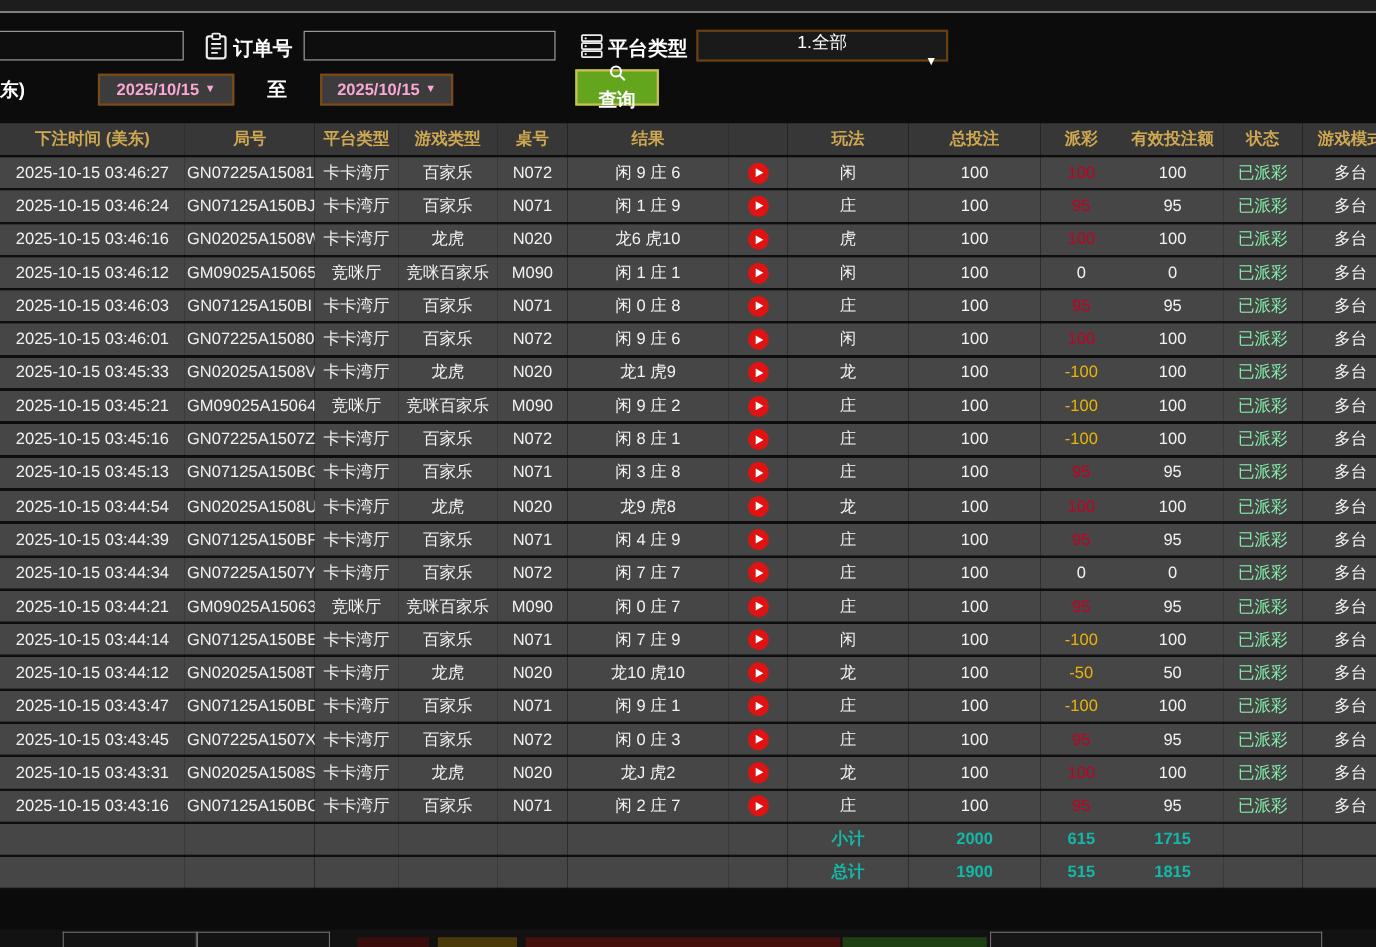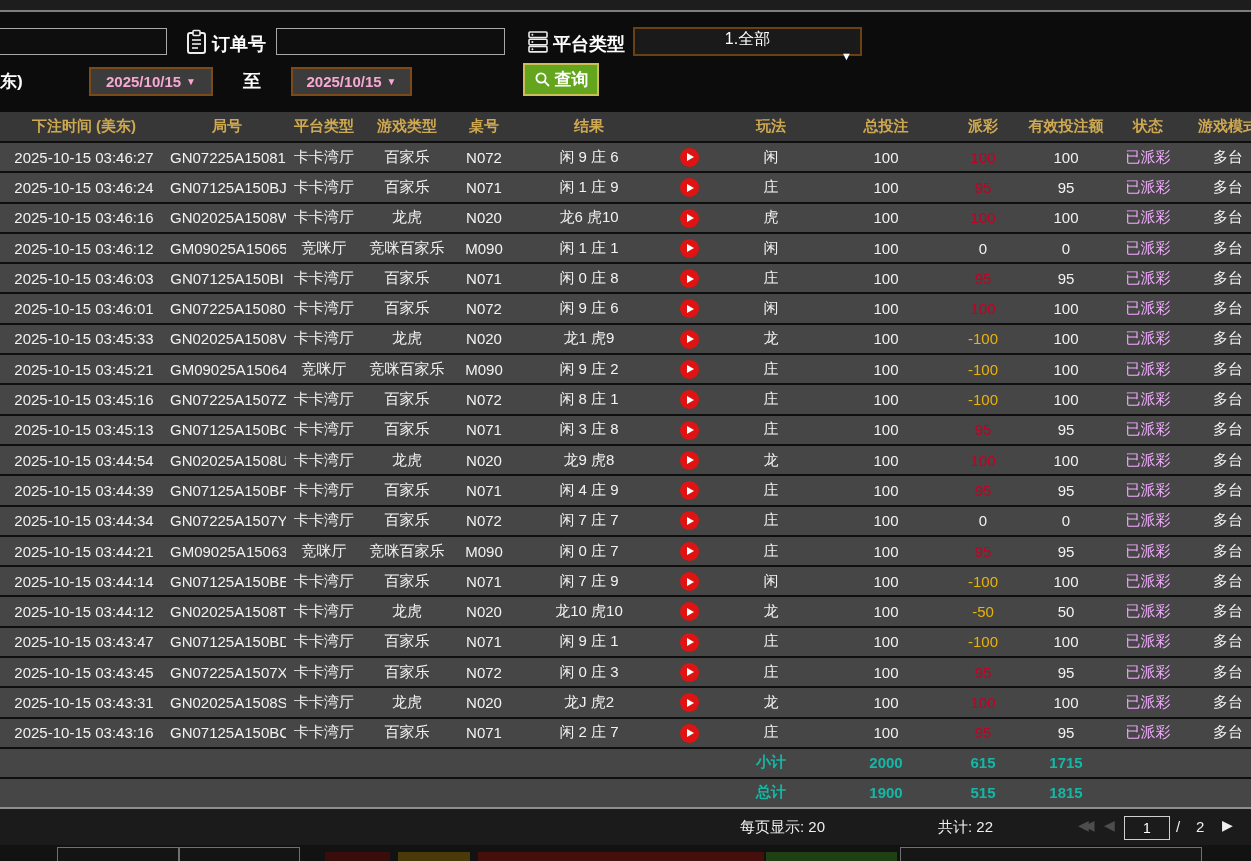--- a/index.html
+++ b/index.html
@@ -25,21 +25,21 @@
               gap:4px;cursor:pointer;padding:0 8px;}
   
   .grid{position:absolute;top:112px;left:0;width:1272px;border-collapse:collapse;table-layout:fixed;}
   .grid th{background:#373737;color:#cfa952;font-size:15px;font-weight:bold;height:27px;
            border-bottom:2px solid #0e0e0e;text-align:center;white-space:nowrap;overflow:hidden;}
   .grid td{background:#464646;color:#f2f2f2;font-size:15px;height:28.3px;border-bottom:2px solid #0f0f0f;
            text-align:center;white-space:nowrap;overflow:hidden;padding:0 2px;}
   .grid td.pos{color:#c40024;}
   .grid td.neg{color:#eab308;}
   .grid td.zero{color:#f2f2f2;}
-  .grid td.status{color:#f0abfc;}
+  .grid td.status{color:#86efac;}
   .grid tr.sumrow td{color:#14b8a6;font-weight:bold;height:28px;}
   .playbtn{width:19px;height:19px;border-radius:50%;background:#e01313;display:inline-flex;
            align-items:center;justify-content:center;cursor:pointer;vertical-align:middle;}
   .playbtn i{display:block;width:0;height:0;border-left:7px solid #fff;
              border-top:4.5px solid transparent;border-bottom:4.5px solid transparent;margin-left:2px;}
   
   .pagebar{position:absolute;top:807px;left:0;right:0;height:36px;background:#1b1b1b;
            border-top:2px solid #8d8d8d;}
   .pagebar .ftxt{position:absolute;top:9px;font-size:15px;color:#eee;white-space:nowrap;}
   .pg-arrow{position:absolute;top:8px;font-size:14px;cursor:pointer;}
@@ -100,21 +100,21 @@
       <span class="arrow">▼</span>
     </div>
 
     <span class="lbl" style="left:243px;top:57px;">至</span>
 
     <div class="date-box" style="left:291px;top:55px;width:121px;height:29px;">
       <span>2025/10/15</span>
       <span class="arrow">▼</span>
     </div>
 
-    <div class="search-btn" style="left:523px;top:51px;width:76px;height:33px;">
+    <div class="search-btn" style="left:523px;top:51px;width:76px;height:33px;flex-direction:column;">
       <span style="display:inline-flex;">
         <svg width="17" height="17" viewBox="0 0 17 17">
           <circle cx="7" cy="7" r="4.6" fill="none" stroke="#fff" stroke-width="1.8"></circle>
           <line x1="10.4" y1="10.4" x2="15" y2="15" stroke="#fff" stroke-width="1.8"></line>
         </svg>
       </span>
       <span>查询</span>
     </div>
   </div>
 
@@ -520,34 +520,20 @@
           <td>总计</td>
           <td>1900</td>
           <td>515</td>
           <td>1815</td>
           <td></td>
           <td></td>
         </tr>
       </tfoot>
   </table>
 
-  <div class="pagebar">
-    <span class="ftxt" style="left:740px;">每页显示: 20</span>
-    <span class="ftxt" style="left:938px;">共计: 22</span>
-
-    <span class="pg-arrow pg-dim" style="left:1078px;letter-spacing:-5px;">◀◀</span>
-    <span class="pg-arrow pg-dim" style="left:1104px;">◀</span>
-
-    <input class="pg-input" style="left: 1124px;" value="1">
-
-    <span class="ftxt" style="left:1176px;">/</span>
-    <span class="ftxt" style="left:1196px;">2</span>
-
-    <span class="pg-arrow pg-lit" style="left:1222px;">▶</span>
-  </div>
 
   <div class="bottomstrip">
     <div class="bs-box" style="left:57px;width:120px;"></div>
     <div class="bs-box" style="left:179px;width:119px;"></div>
     <div class="bs-patch" style="left:325px;width:65px;background:#3a0d0d;"></div>
     <div class="bs-patch" style="left:398px;width:72px;background:#4a3a0a;"></div>
     <div class="bs-patch" style="left:478px;width:286px;background:#45100c;"></div>
     <div class="bs-patch" style="left:766px;width:131px;background:#1e4012;"></div>
     <div class="bs-box" style="left:900px;width:300px;background:#161616;"></div>
   </div>

